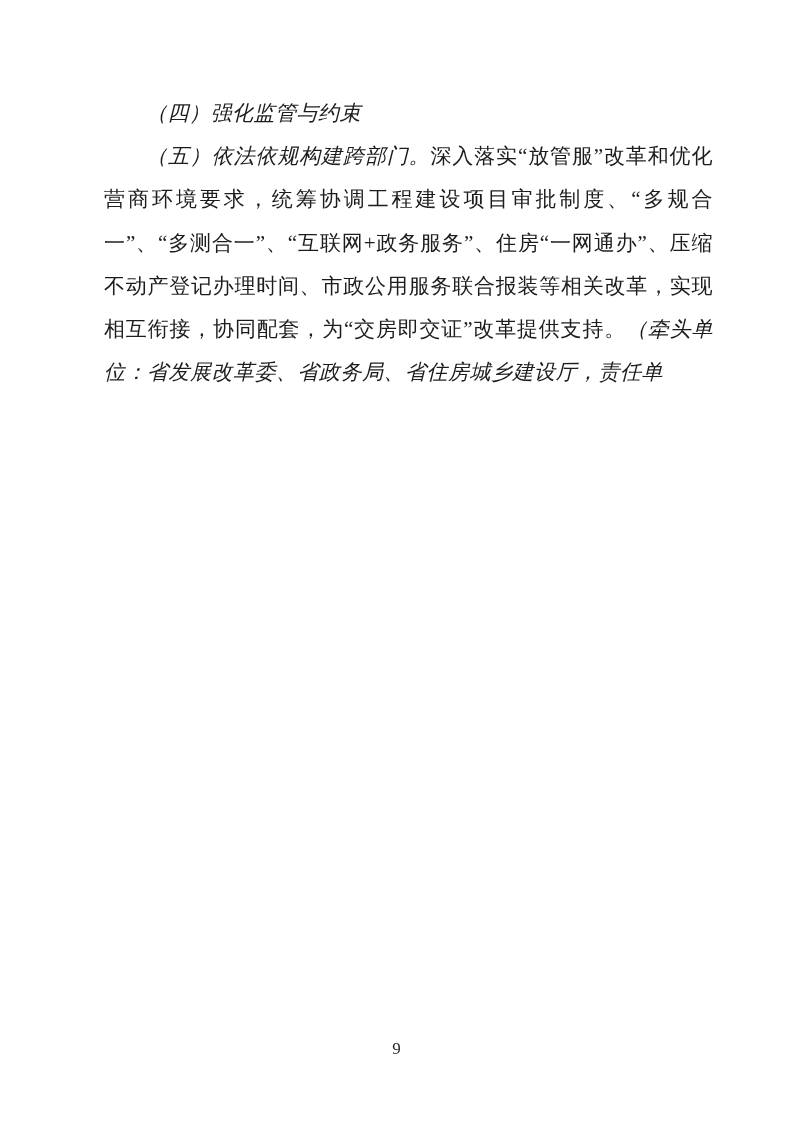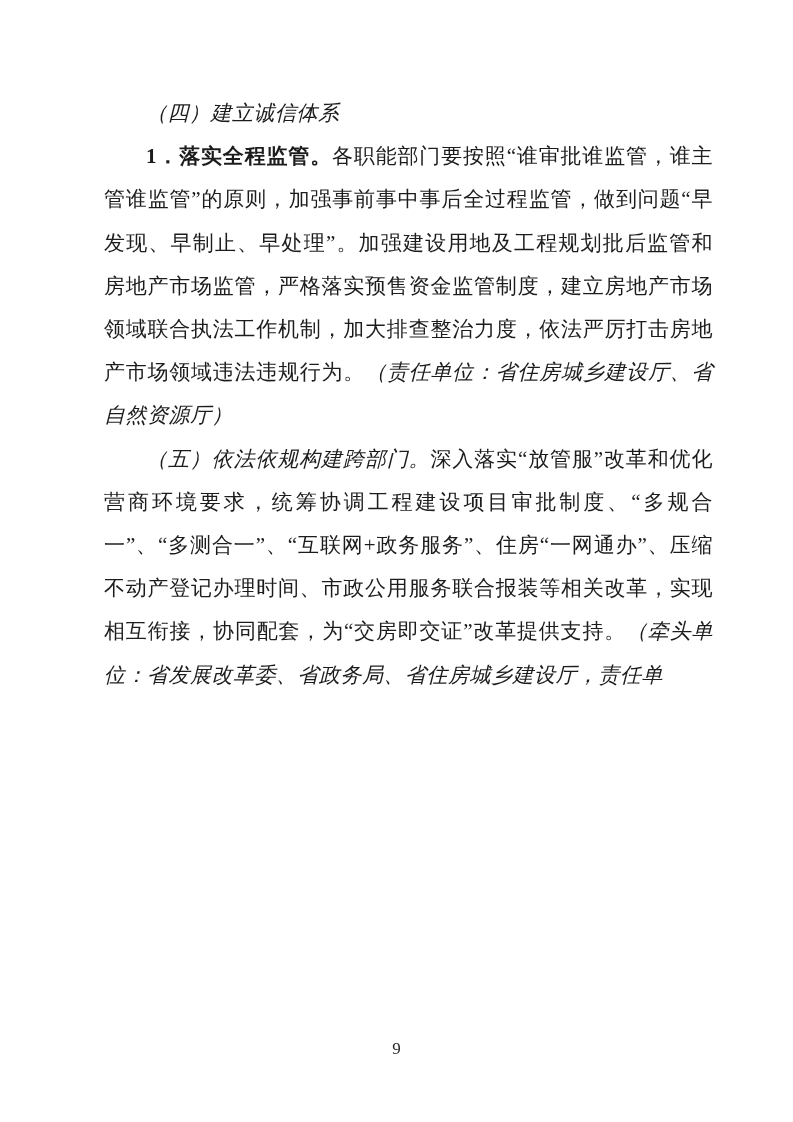--- a/index.html
+++ b/index.html
@@ -62,23 +62,22 @@
     color: #2a2a2a;
     font-family: "Liberation Serif", "DejaVu Serif", serif;
   }
 </style>
 </head>
 <body>
 
 <div class="page">
   <div class="content">
 
-    <p class="para heading"><span class="r-kaiti">（四）建立诚信体系</span></p>
+    <p class="para heading"><span class="r-kaiti">（四）强化监管与约束</span></p>
 
-    <p class="para"><span class="r-bold">1．落实全程监管。</span><span class="r-regular">各职能部门要按照“谁审批谁监管，谁主管谁监管”的原则，加强事前事中事后全过程监管，做到问题“早发现、早制止、早处理”。加强建设用地及工程规划批后监管和房地产市场监管，严格落实预售资金监管制度，建立房地产市场领域联合执法工作机制，加大排查整治力度，依法严厉打击房地产市场领域违法违规行为。</span><span class="r-kaiti">（责任单位：省住房城乡建设厅、省自然资源厅）</span></p>
 
 
     <p class="para"><span class="r-kaiti">（五）依法依规构建跨部门。</span><span class="r-regular">深入落实“放管服”改革和优化营商环境要求，统筹协调工程建设项目审批制度、“多规合一”、“多测合一”、“互联网+政务服务”、住房“一网通办”、压缩不动产登记办理时间、市政公用服务联合报装等相关改革，实现相互衔接，协同配套，为“交房即交证”改革提供支持。</span><span class="r-kaiti">（牵头单位：省发展改革委、省政务局、省住房城乡建设厅，责任单</span></p>
 
   </div>
 
   <div class="page-number">9</div>
 </div>
 
 </body></html>

